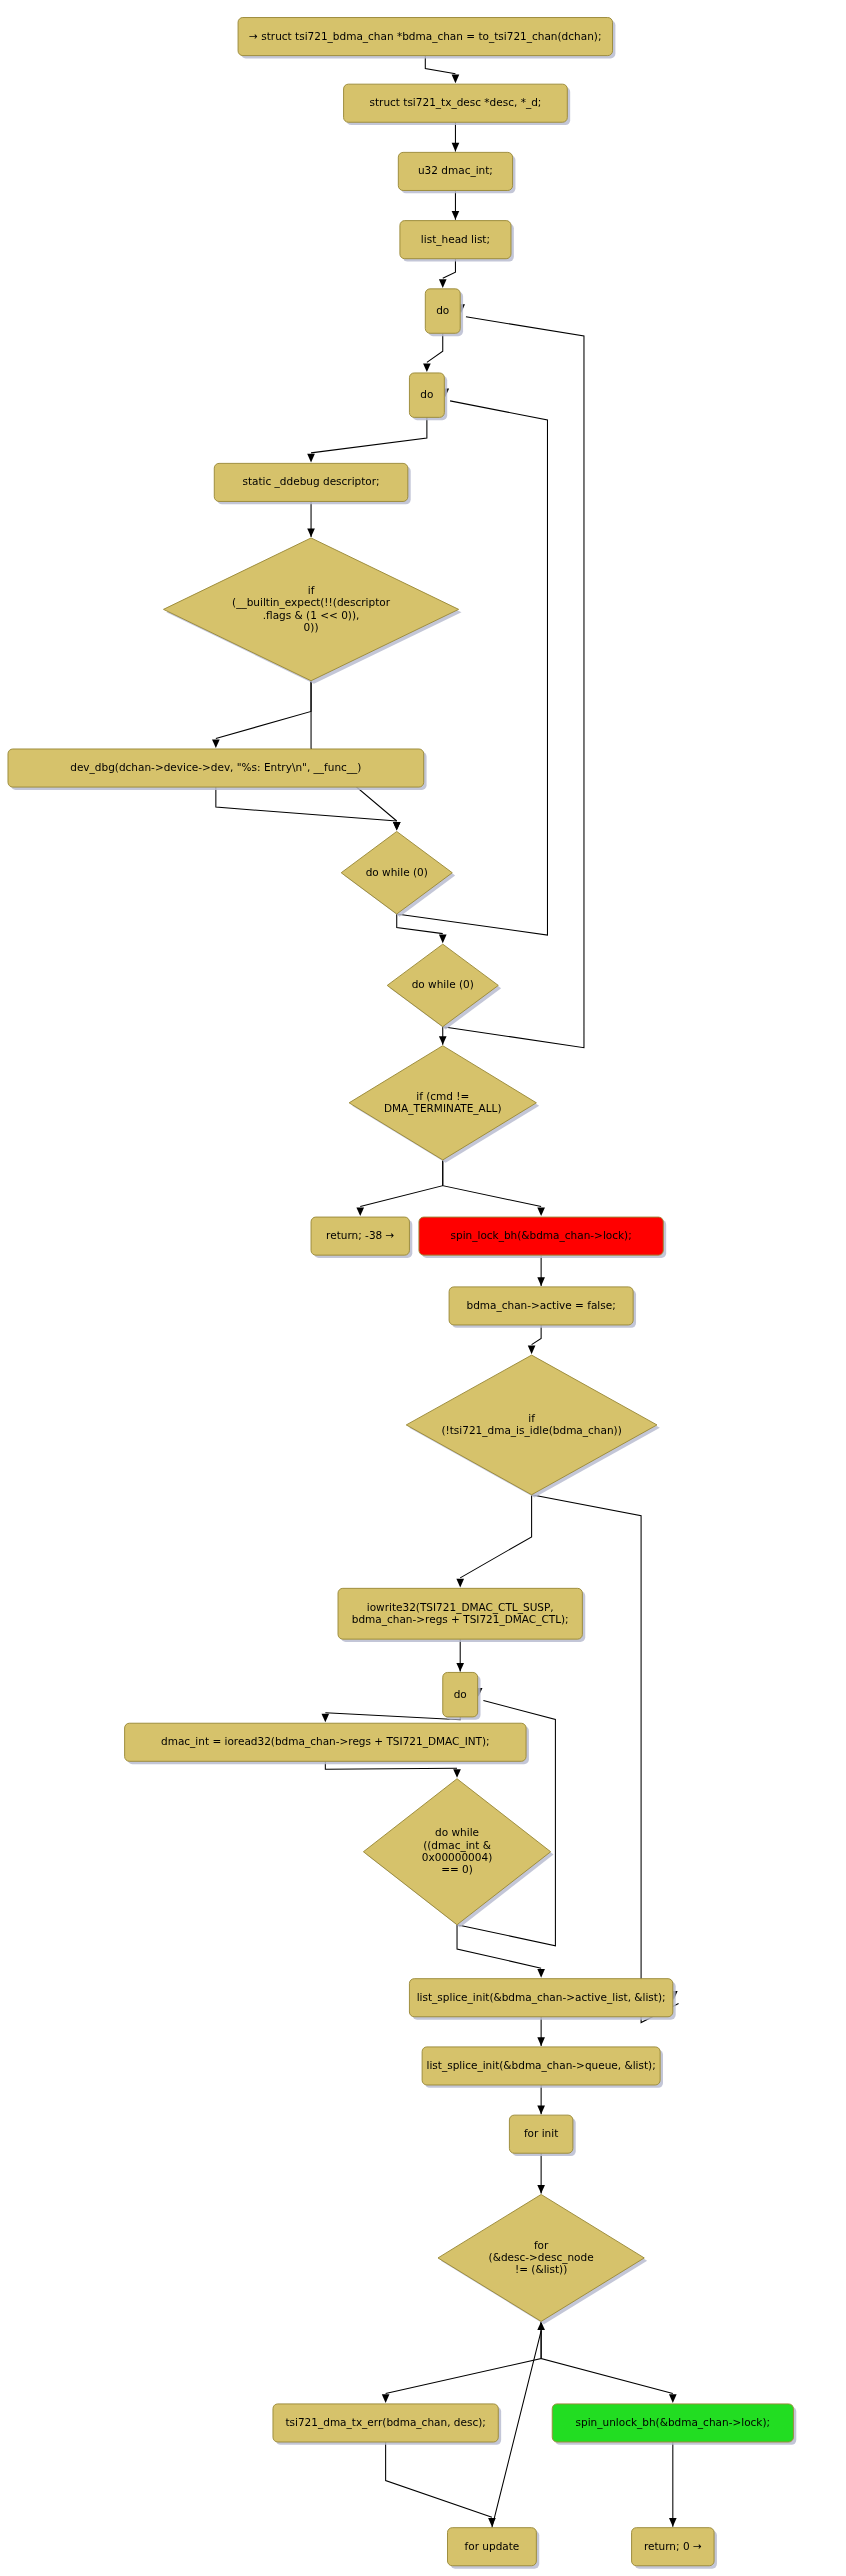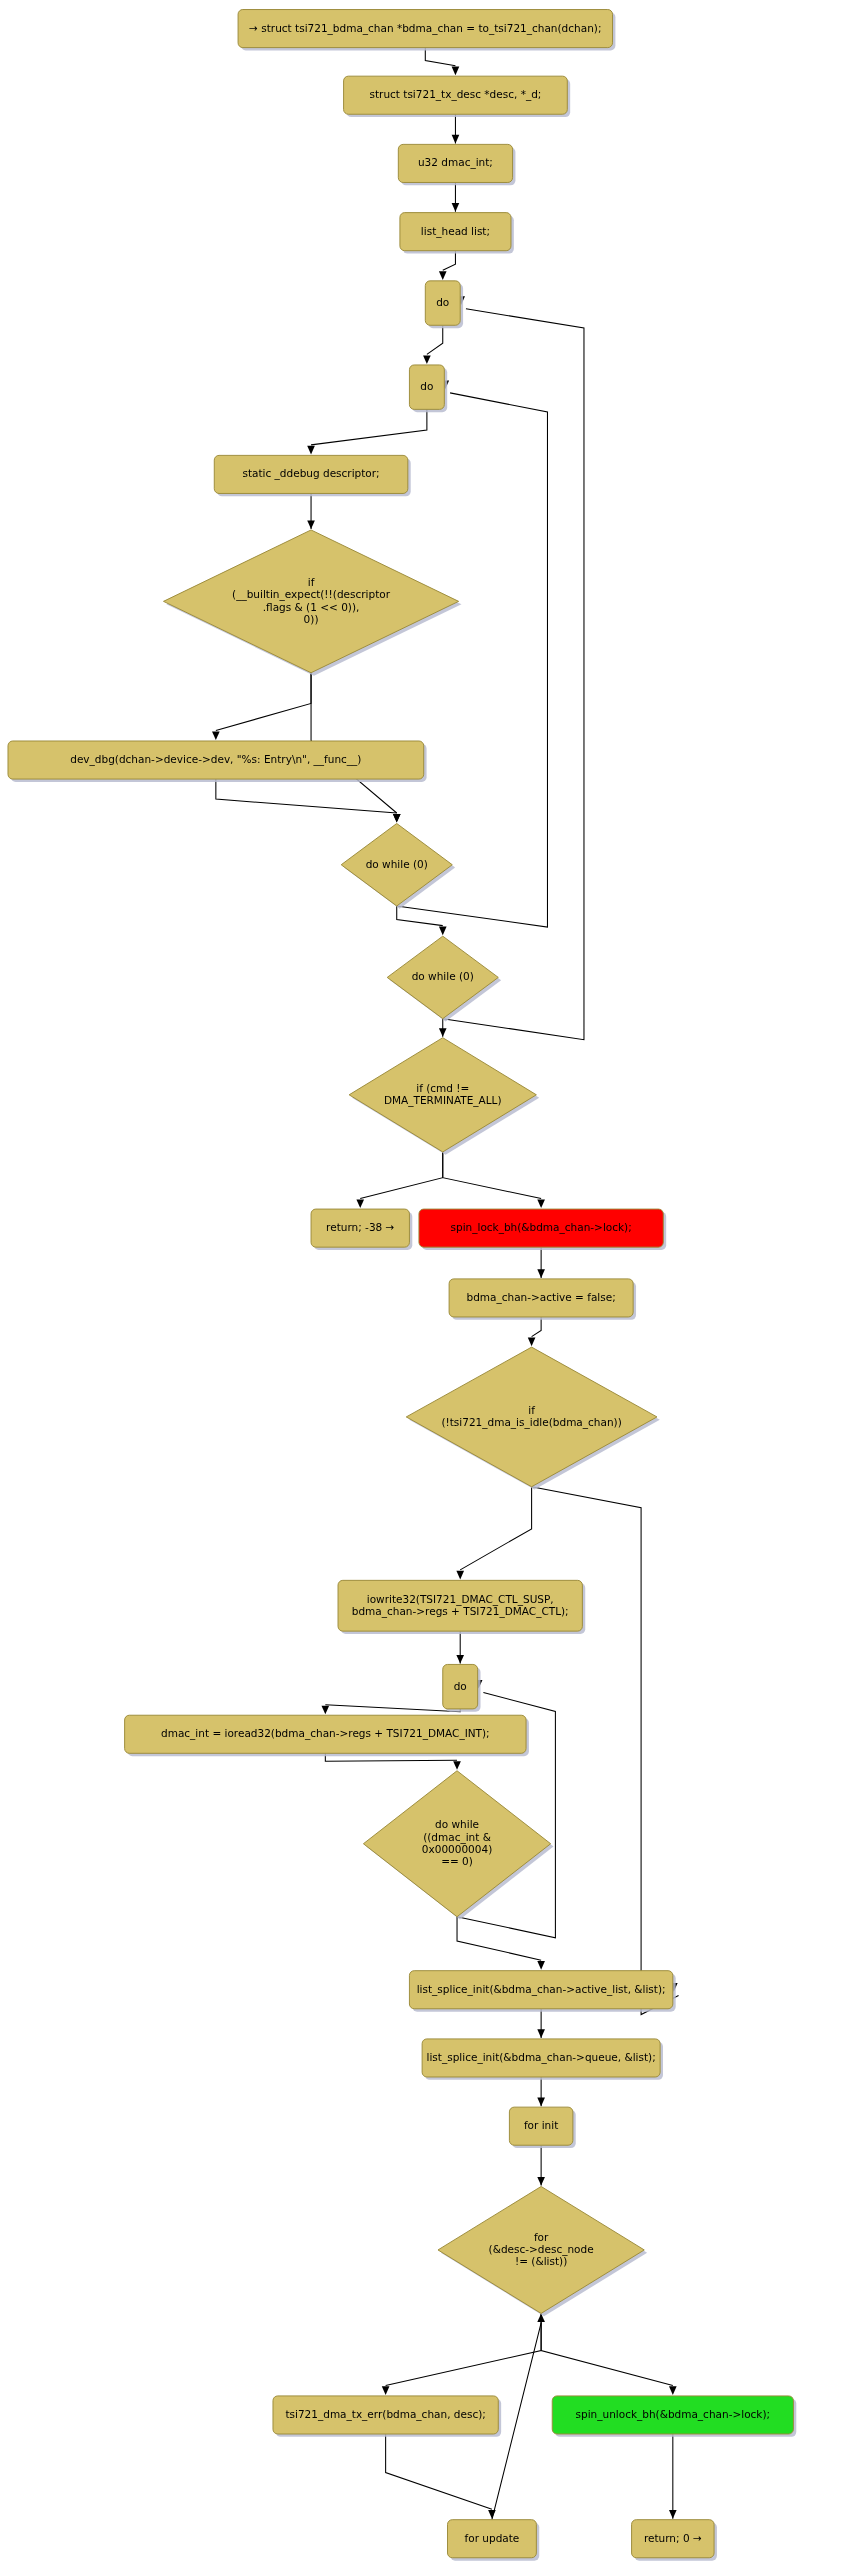--- a/index.html
+++ b/index.html
@@ -9,21 +9,21 @@
   }
   body {
     font-family: "DejaVu Sans", sans-serif;
     width: 847px;
     height: 2576px;
     position: relative;
     overflow: hidden;
   }
   #graph-root {
     position: absolute;
-    top: 0;
+    top: 8px;
     left: 0;
     width: 847px;
     height: 1906px;
   }
   svg { display: block; }
   .node-label {
     font-family: "DejaVu Sans", sans-serif;
     font-size: 11px;
     fill: #000000;
     text-anchor: middle;

